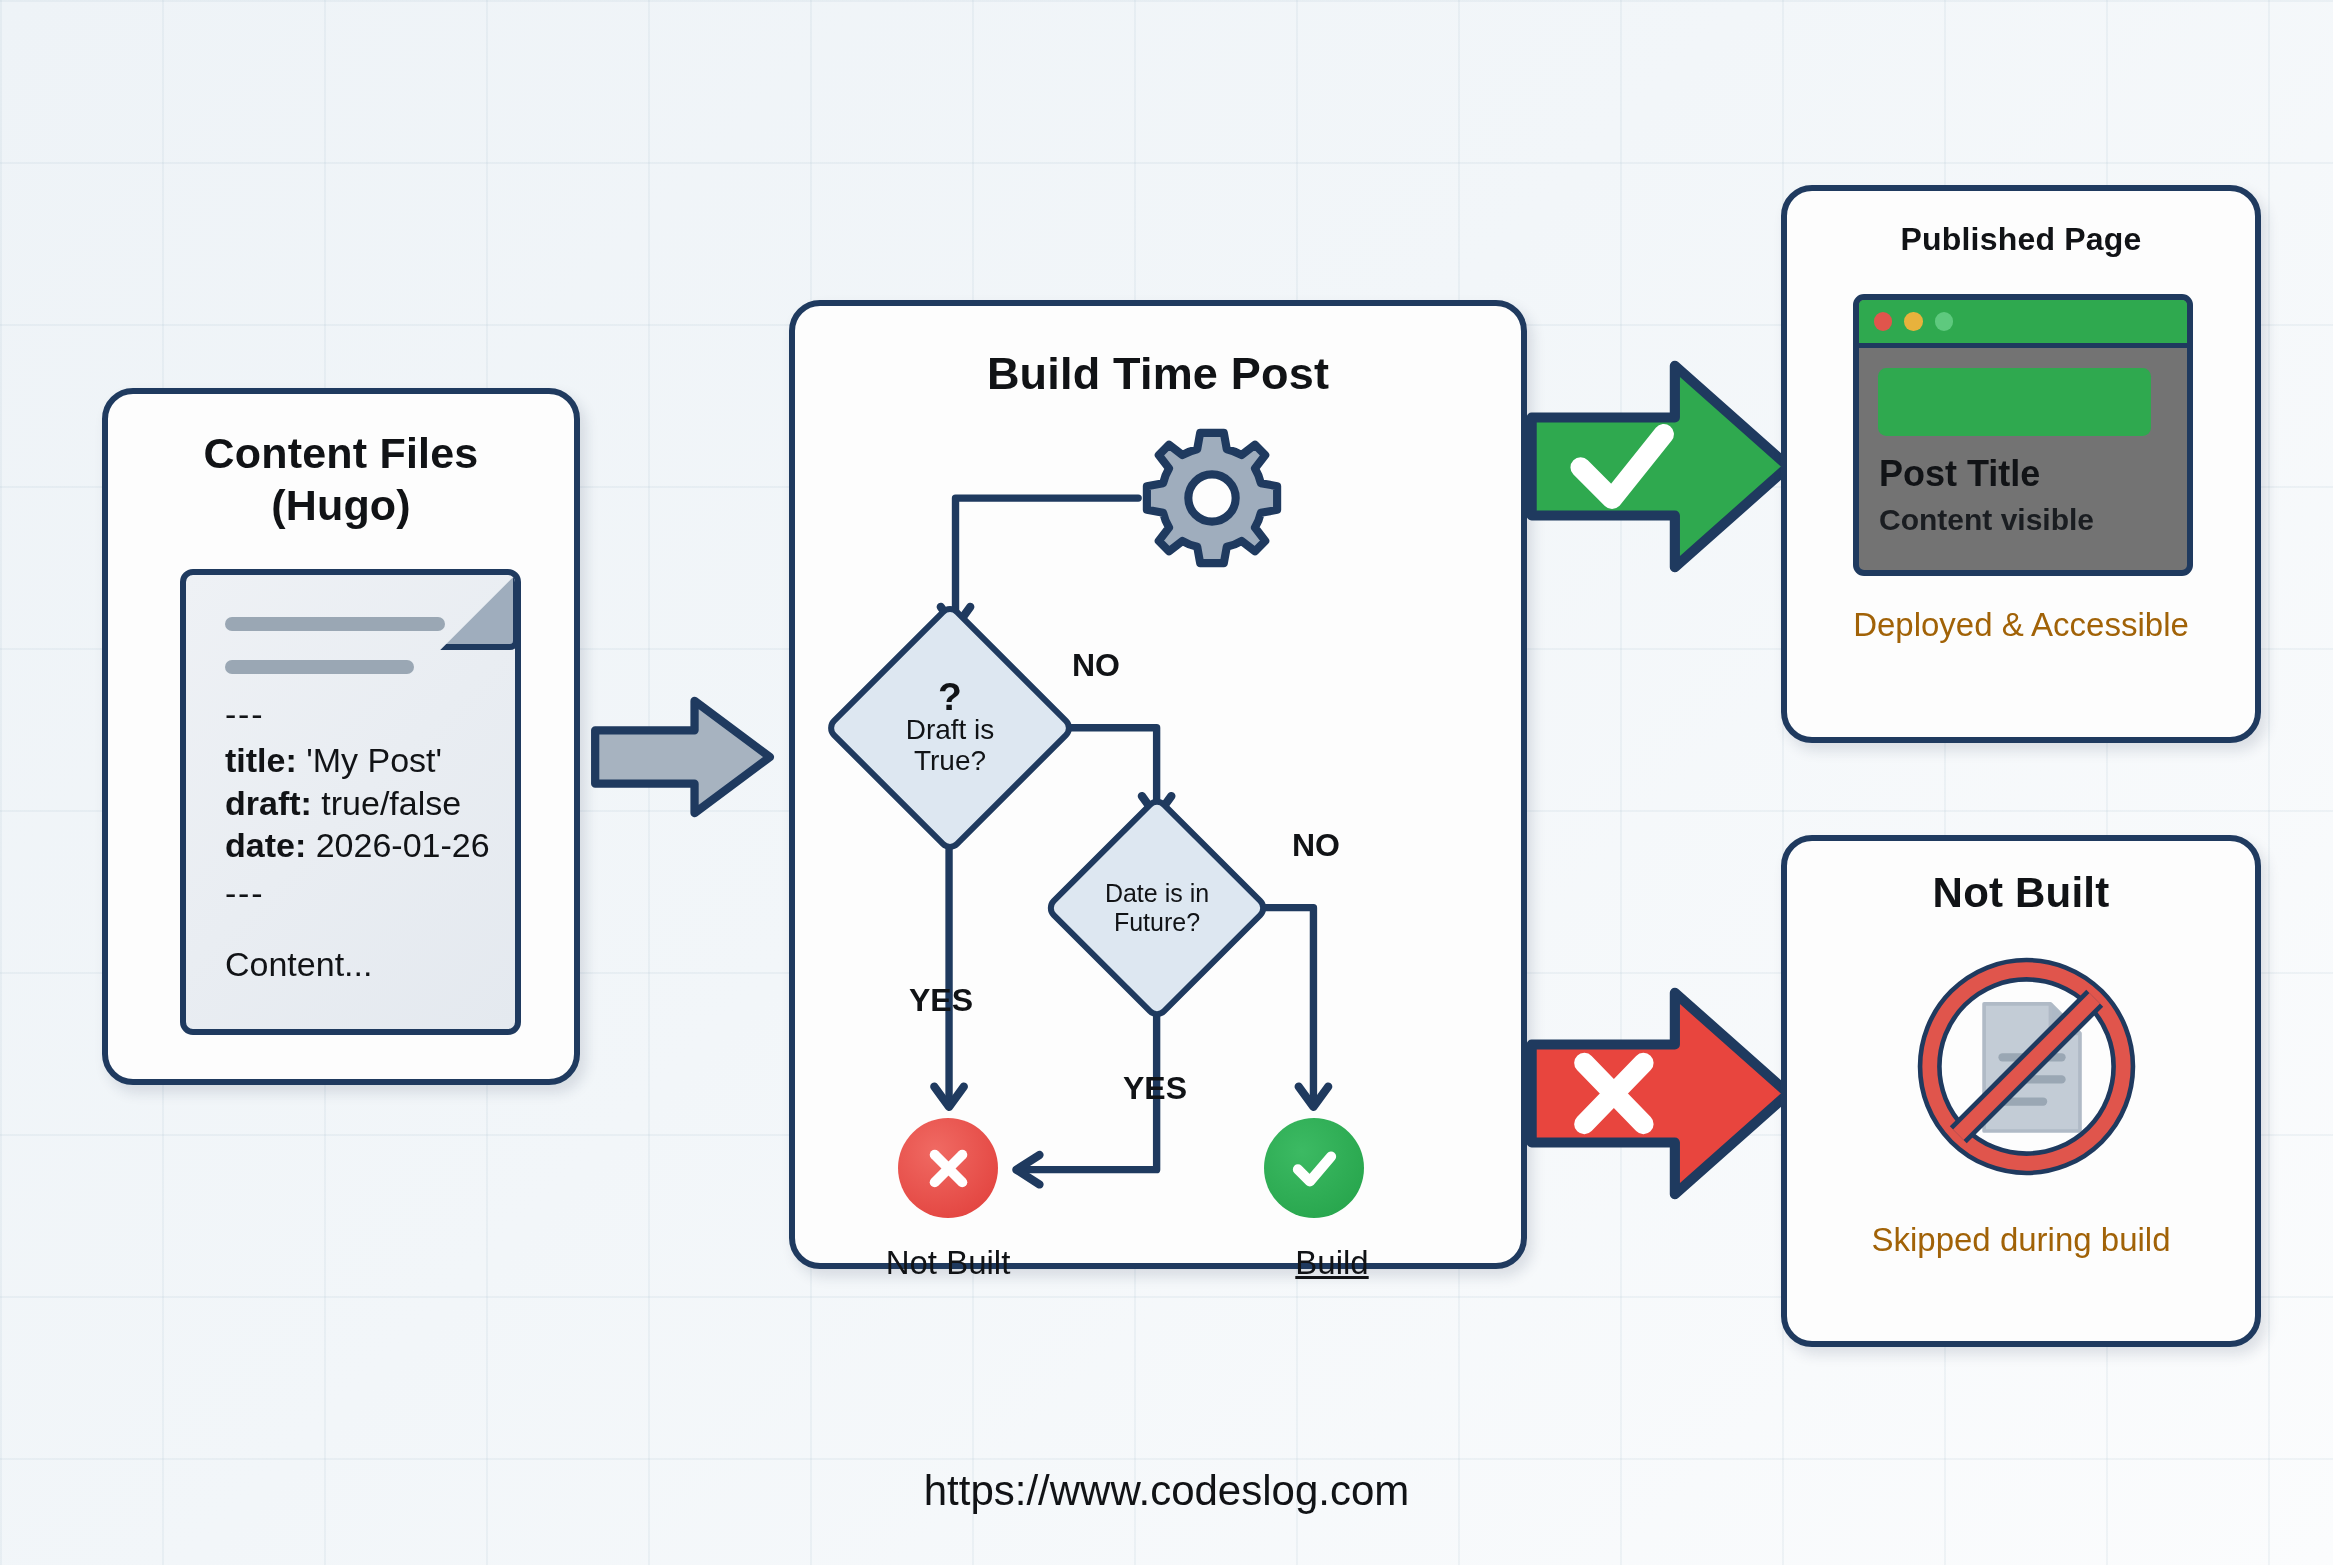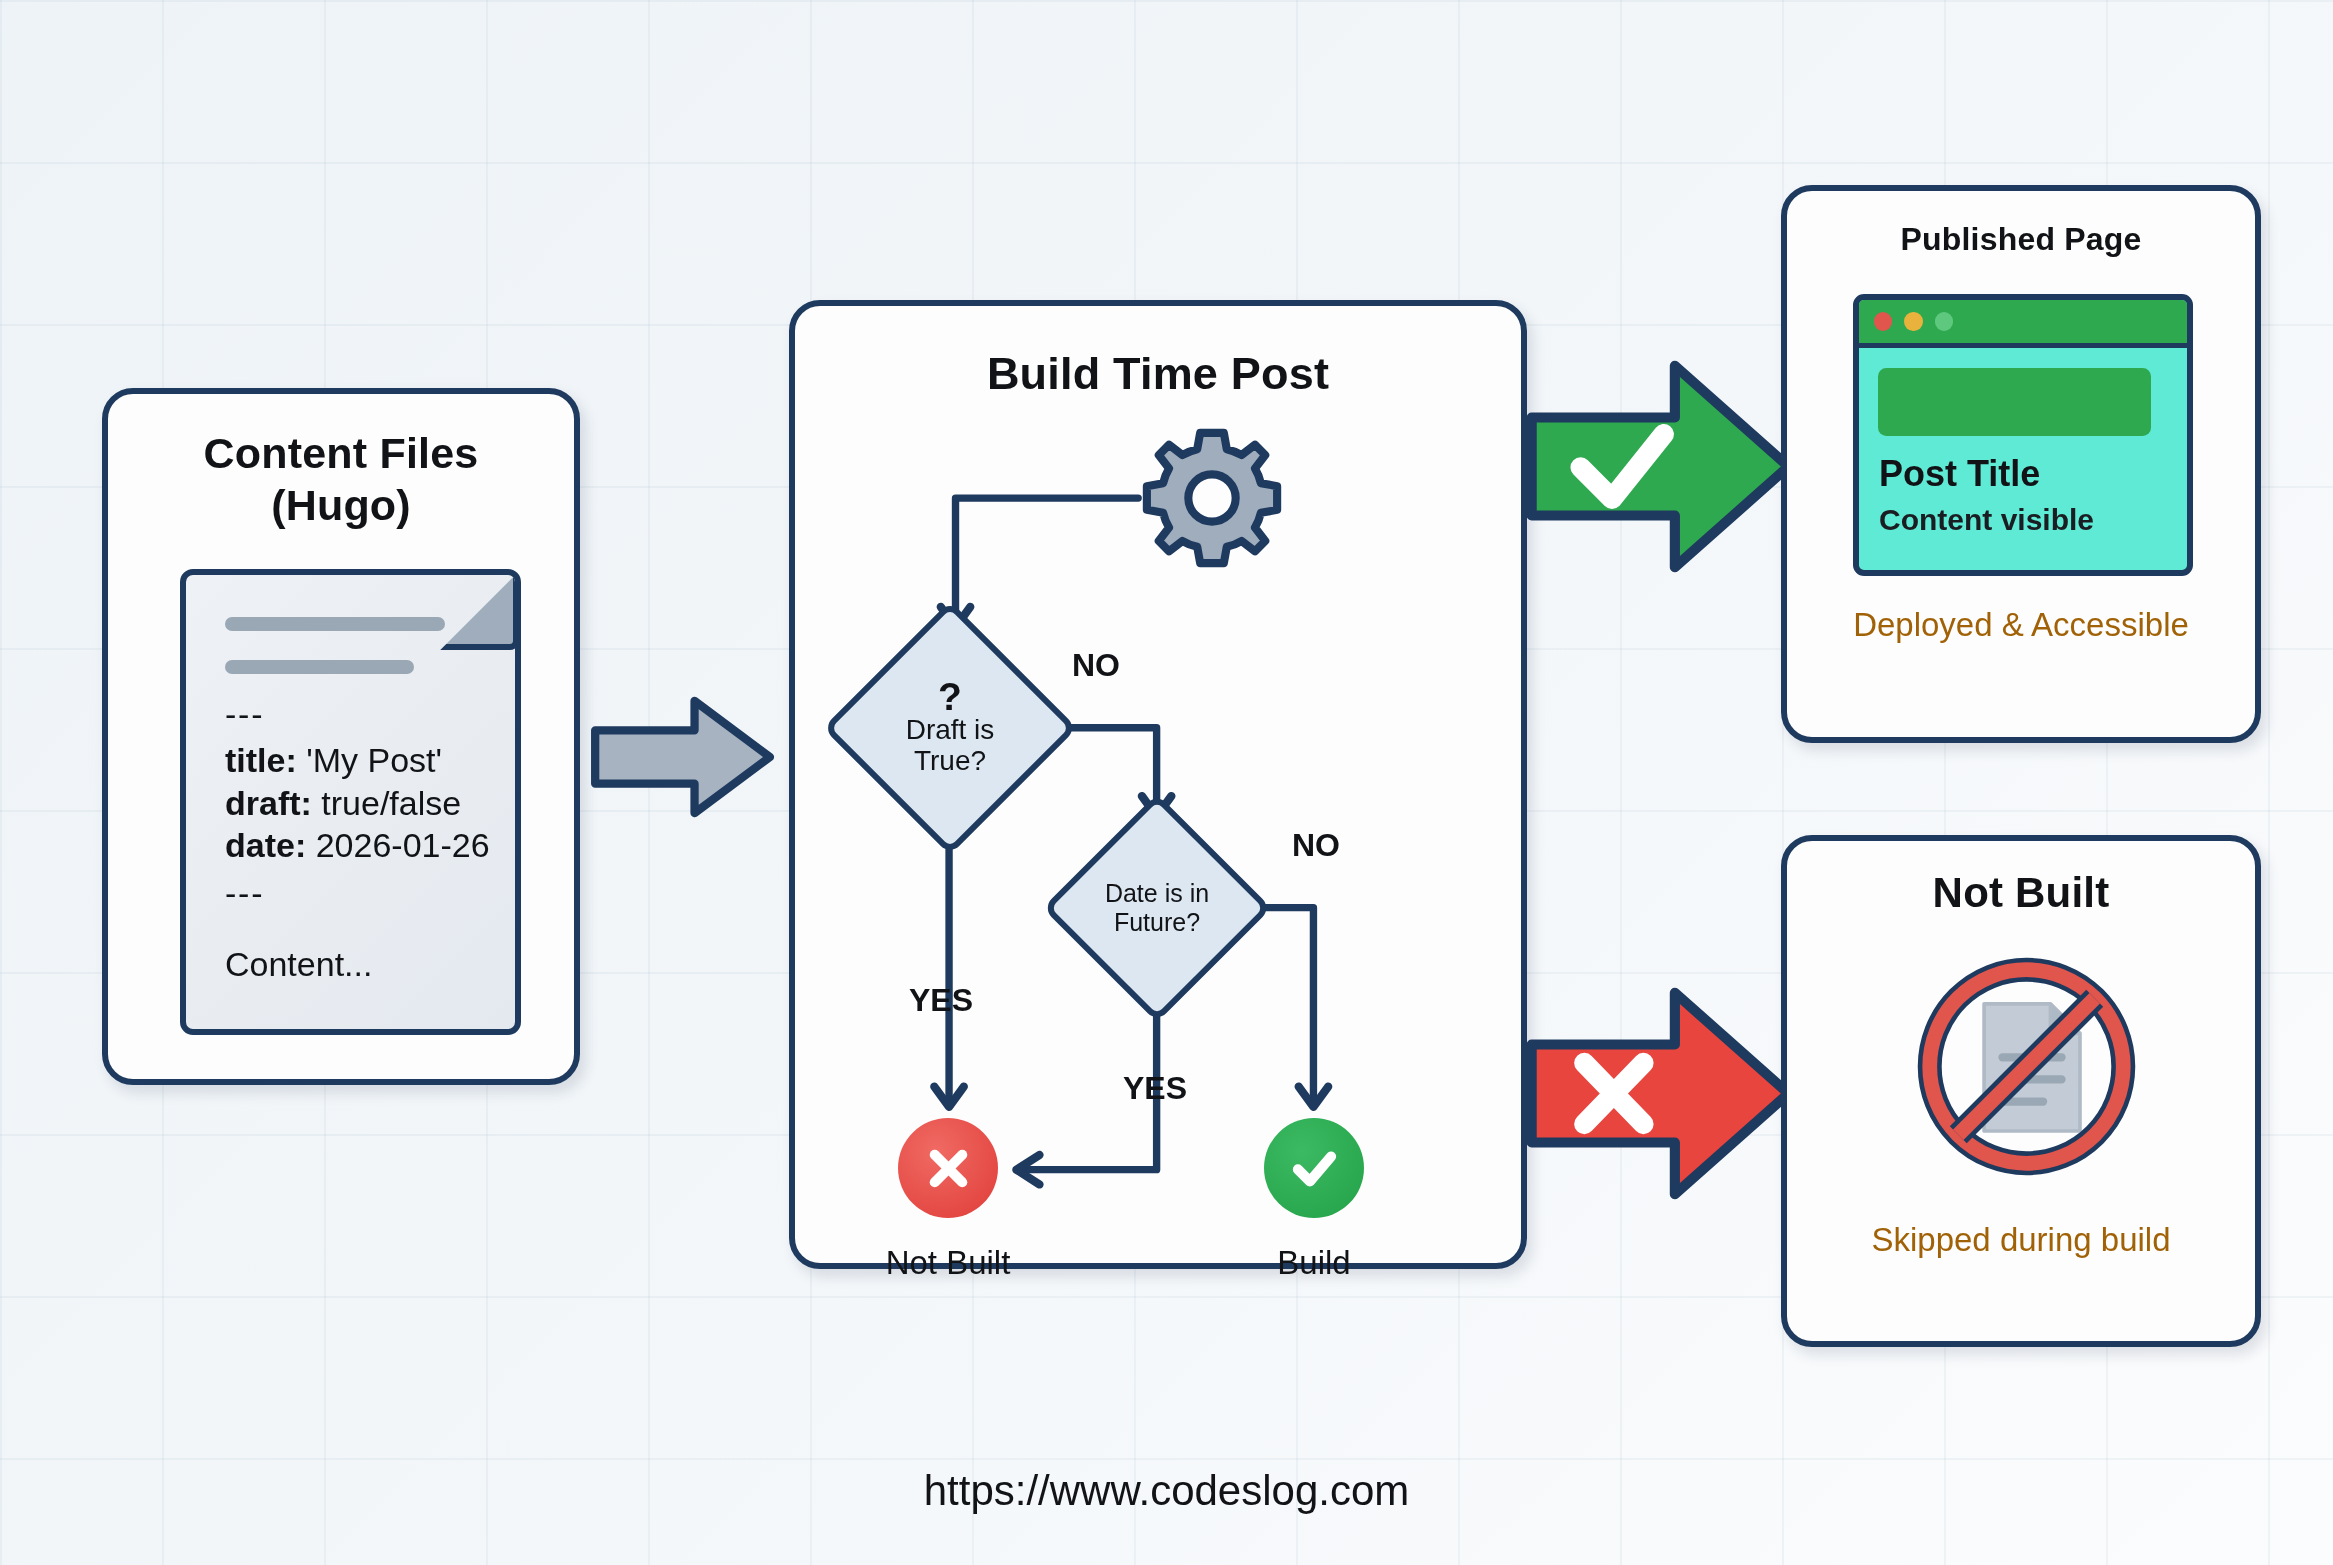--- a/index.html
+++ b/index.html
@@ -144,21 +144,21 @@
   #circle-build     { left: 469px; top: 812px; background: radial-gradient(circle at 38% 33%, #3cba63, #23a148); }
 
   .outcome-label {
     position: absolute;
     font-size: 33px;
     color: #111316;
     text-align: center;
     width: 240px;
   }
   #label-not-built { left: 33px; top: 938px; }
-  #label-build     { left: 469px; top: 938px; width: 100px; }
+  #label-build     { left: 487px; top: 938px; width: 100px; text-decoration: underline; }
 
   .edge-label {
     position: absolute;
     font-size: 32px;
     font-weight: bold;
     color: #111316;
   }
   #lbl-no-1  { left: 277px; top: 341px; }
   #lbl-no-2  { left: 497px; top: 521px; }
   #lbl-yes-1 { left: 114px; top: 676px; }
@@ -177,21 +177,21 @@
   .browser {
     position: absolute;
     left: 66px;
     top: 103px;
     width: 340px;
     height: 282px;
     border: 6.5px solid #1f3a5f;
     border-radius: 11px;
     box-sizing: border-box;
     overflow: hidden;
-    background: #5eead4;
+    background: #737373;
   }
   .browser-bar {
     height: 48px;
     background: #2fa94f;
     border-bottom: 5.5px solid #1f3a5f;
     display: flex;
     align-items: center;
     gap: 12px;
     padding-left: 14.8px;
     box-sizing: border-box;

